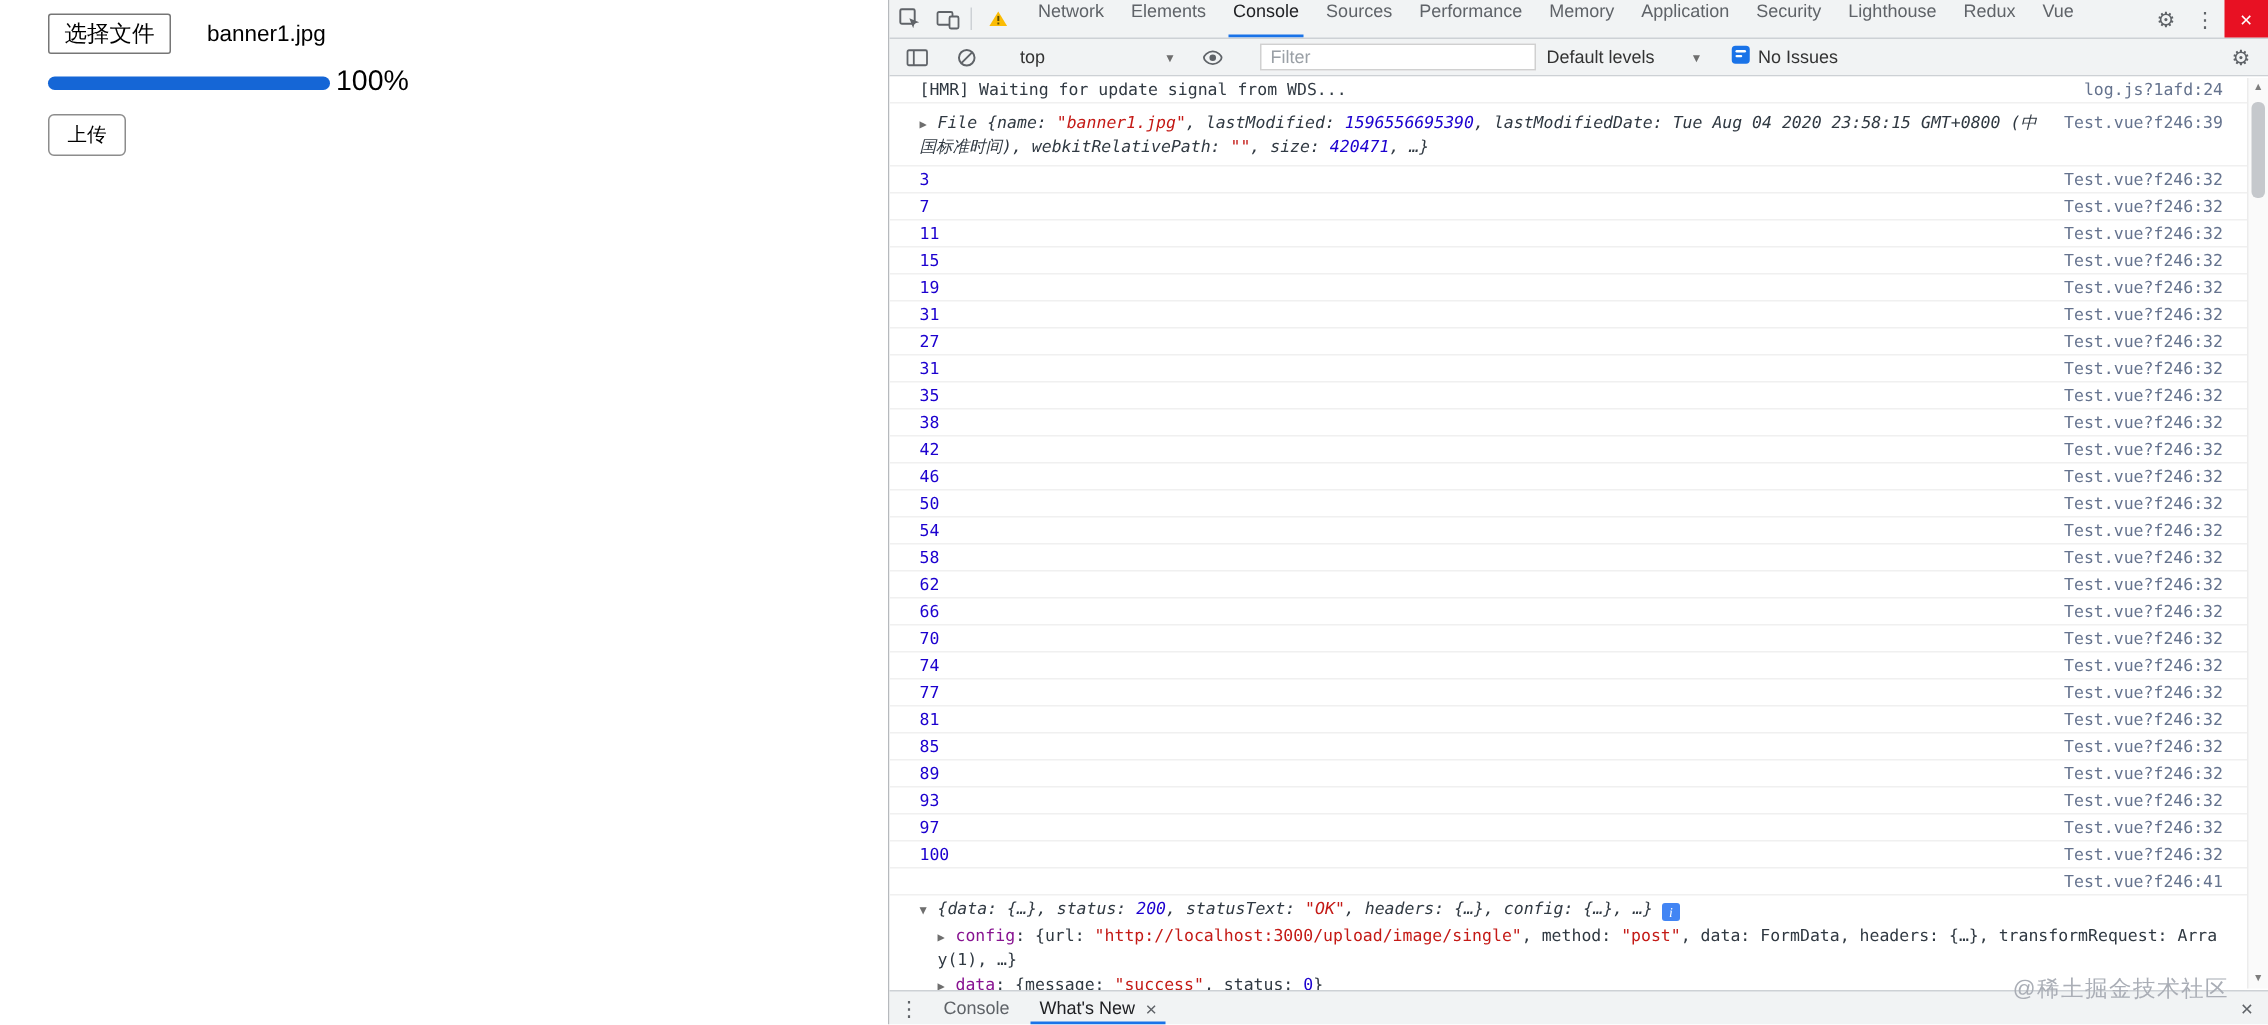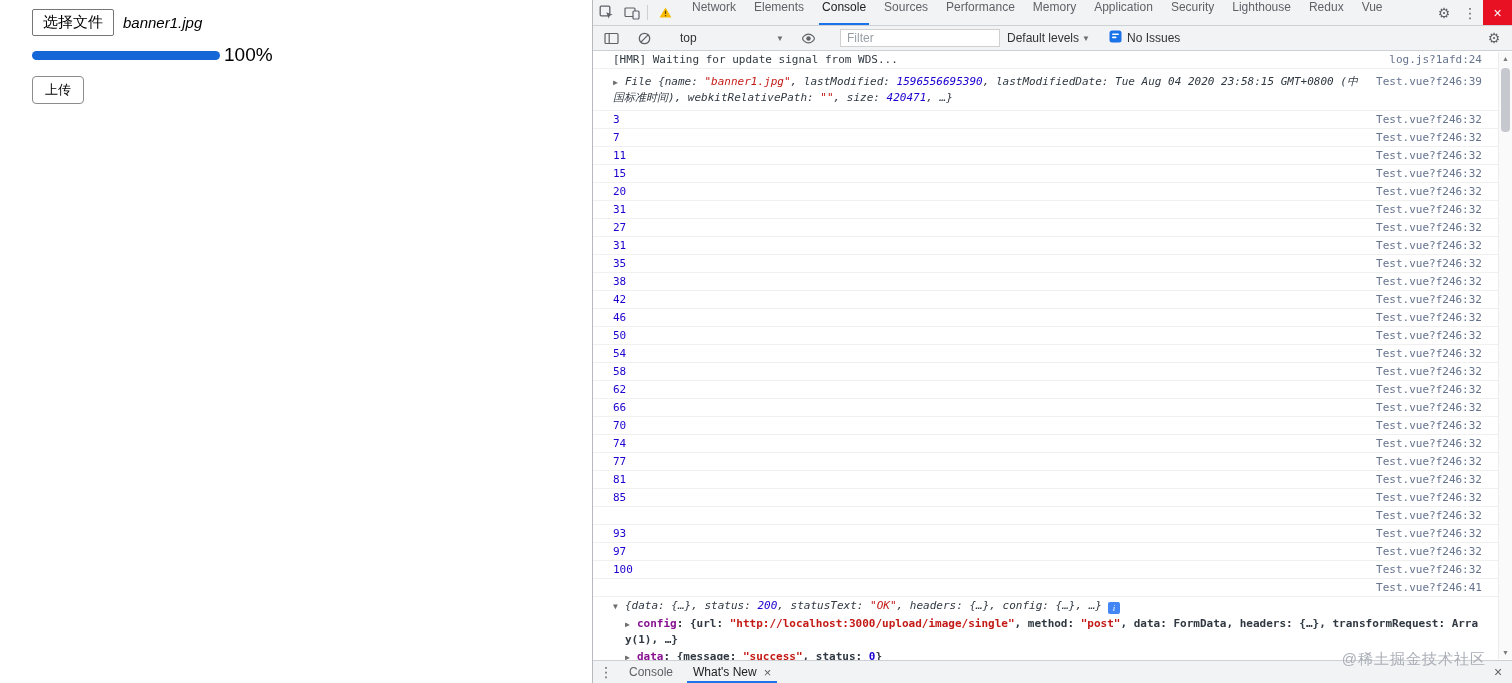--- a/index.html
+++ b/index.html
@@ -3,52 +3,52 @@
 <meta charset="utf-8">
 <style>
   *{box-sizing:border-box;margin:0;padding:0;}
   html,body{width:1512px;height:683px;overflow:hidden;background:#fff;font-family:"Liberation Sans",sans-serif;}
   .layout{display:flex;width:1512px;height:683px;position:relative;padding-left:24px;}
 
   
   .page{width:568px;padding:9px 8px;position:relative;background:#fff;}
   .file-row{display:flex;align-items:center;}
   .choose-btn{font-size:15px;padding:3px 10px;height:27px;background:#fff;border:1px solid #767676;border-radius:2px;color:#000;font-family:inherit;cursor:pointer;}
-  .file-name{font-size:15px;margin-left:9px;color:#000;font-style:italic;}
+  .file-name{font-size:15px;margin-left:24px;color:#000;}
   .progress-row{display:flex;align-items:center;margin-top:8px;}
   .pbar{width:188px;height:9px;border-radius:5px;background:#1566d6;}
   .pct{font-size:19px;margin-left:4px;color:#000;}
   .upload-btn{margin-top:10px;font-size:13px;padding:4px 12px;background:#fff;border:1px solid #8c8c8c;border-radius:4px;color:#000000;font-family:inherit;cursor:pointer;}
 
   
   .devtools{flex:1;min-width:0;display:flex;flex-direction:column;border-left:1px solid #b6b9bd;position:relative;background:#fff;}
   .dt-tabbar{height:26px;background:#f1f3f4;display:flex;align-items:stretch;border-bottom:1px solid #cdd1d5;flex:none;}
   .icon-btn{width:26px;display:flex;align-items:center;justify-content:center;color:#5f6368;cursor:pointer;font-size:14px;flex:none;}
   .vsep{width:1px;background:#cdd1d5;margin:5px 2px;flex:none;}
   .dt-tabs{display:flex;align-items:stretch;flex:1;min-width:0;overflow:hidden;}
   .dt-tab{padding:0 9px;display:flex;gap:20px;font-size:12px;color:#5f6368;cursor:pointer;position:relative;white-space:nowrap;}
   .dt-tab.active{color:#202124;}
   .dt-tab.active::after{content:'';position:absolute;left:6px;right:6px;bottom:0;height:2px;background:#1a73e8;}
   .warn{display:flex;align-items:center;}
   .close-btn-red{width:29px;background:#e81123;color:#fff;display:flex;align-items:center;justify-content:center;font-size:14px;cursor:pointer;flex:none;}
 
   .dt-toolbar{height:25px;background:#f1f3f4;border-bottom:1px solid #cdd1d5;display:flex;align-items:center;padding:0 5px;gap:7px;flex:none;font-size:12px;color:#333;}
   .ctx-select{width:112px;display:flex;align-items:center;justify-content:space-between;color:#333;cursor:pointer;padding:0 4px;flex:none;}
   .dd-arrow{font-size:8px;color:#6e6e6e;}
-  .filter-input{width:160px;height:18px;border:1px solid #d0d0d0;background:#fff;font-size:12px;padding:0 6px;color:#ec4899;font-family:inherit;flex:none;}
+  .filter-input{width:184px;height:18px;border:1px solid #d0d0d0;background:#fff;font-size:12px;padding:0 6px;color:#ec4899;font-family:inherit;flex:none;}
   .filter-input::placeholder{color:#9aa0a6;}
-  .levels{display:flex;align-items:center;gap:3px;cursor:pointer;flex:none;}
+  .levels{display:flex;align-items:center;gap:24px;cursor:pointer;flex:none;}
   .issues{display:flex;align-items:center;gap:5px;flex:none;cursor:pointer;}
   .toolbar-spacer{flex:1;}
 
   .console{flex:1;overflow:hidden;font-family:"DejaVu Sans Mono","Liberation Mono",monospace;font-size:11px;color:#303942;background:#fff;}
   .crow{border-bottom:1px solid #f0f0f0;padding:1px 30px 1px 20px;line-height:15px;}
   .crow::after{content:'';display:block;clear:both;}
   .crow.tall{padding-top:5px;padding-bottom:5px;}
-  .crow.child{border-bottom:1px solid #f0f0f0;padding-left:32px;font-weight:bold;}
+  .crow.child{border-bottom:1px solid #f0f0f0;padding-left:32px;}
   .crow.nob{border-bottom:none;}
   .clink{float:right;margin-left:16px;color:#65738e;cursor:pointer;}
   .cmsg{word-break:break-all;}
   .italic{font-style:italic;}
   .c-num{color:#1c00cf;}
   .c-str{color:#c41a16;}
   .c-key{color:#881391;font-style:normal;}
   .tw{display:inline-block;width:12px;color:#6e6e6e;font-size:8px;font-style:normal;cursor:pointer;}
   .info-ic{display:inline-block;width:12px;height:12px;background:#4285f4;color:#fff;border-radius:2px;font-size:9px;line-height:12px;text-align:center;margin-left:6px;font-style:italic;vertical-align:-2px;font-family:"Liberation Serif",serif;}
 
@@ -212,21 +212,21 @@
         <div class="crow">
           <span class="clink">Test.vue?f246:32</span>
           <div class="cmsg"><span class="c-num">11</span></div>
         </div>
         <div class="crow">
           <span class="clink">Test.vue?f246:32</span>
           <div class="cmsg"><span class="c-num">15</span></div>
         </div>
         <div class="crow">
           <span class="clink">Test.vue?f246:32</span>
-          <div class="cmsg"><span class="c-num">20</span></div>
+          <div class="cmsg"><span class="c-num">19</span></div>
         </div>
         <div class="crow">
           <span class="clink">Test.vue?f246:32</span>
           <div class="cmsg"><span class="c-num">31</span></div>
         </div>
         <div class="crow">
           <span class="clink">Test.vue?f246:32</span>
           <div class="cmsg"><span class="c-num">27</span></div>
         </div>
         <div class="crow">
@@ -284,20 +284,21 @@
         <div class="crow">
           <span class="clink">Test.vue?f246:32</span>
           <div class="cmsg"><span class="c-num">81</span></div>
         </div>
         <div class="crow">
           <span class="clink">Test.vue?f246:32</span>
           <div class="cmsg"><span class="c-num">85</span></div>
         </div>
         <div class="crow">
           <span class="clink">Test.vue?f246:32</span>
+          <div class="cmsg"><span class="c-num">89</span></div>
         </div>
         <div class="crow">
           <span class="clink">Test.vue?f246:32</span>
           <div class="cmsg"><span class="c-num">93</span></div>
         </div>
         <div class="crow">
           <span class="clink">Test.vue?f246:32</span>
           <div class="cmsg"><span class="c-num">97</span></div>
         </div>
         <div class="crow">

